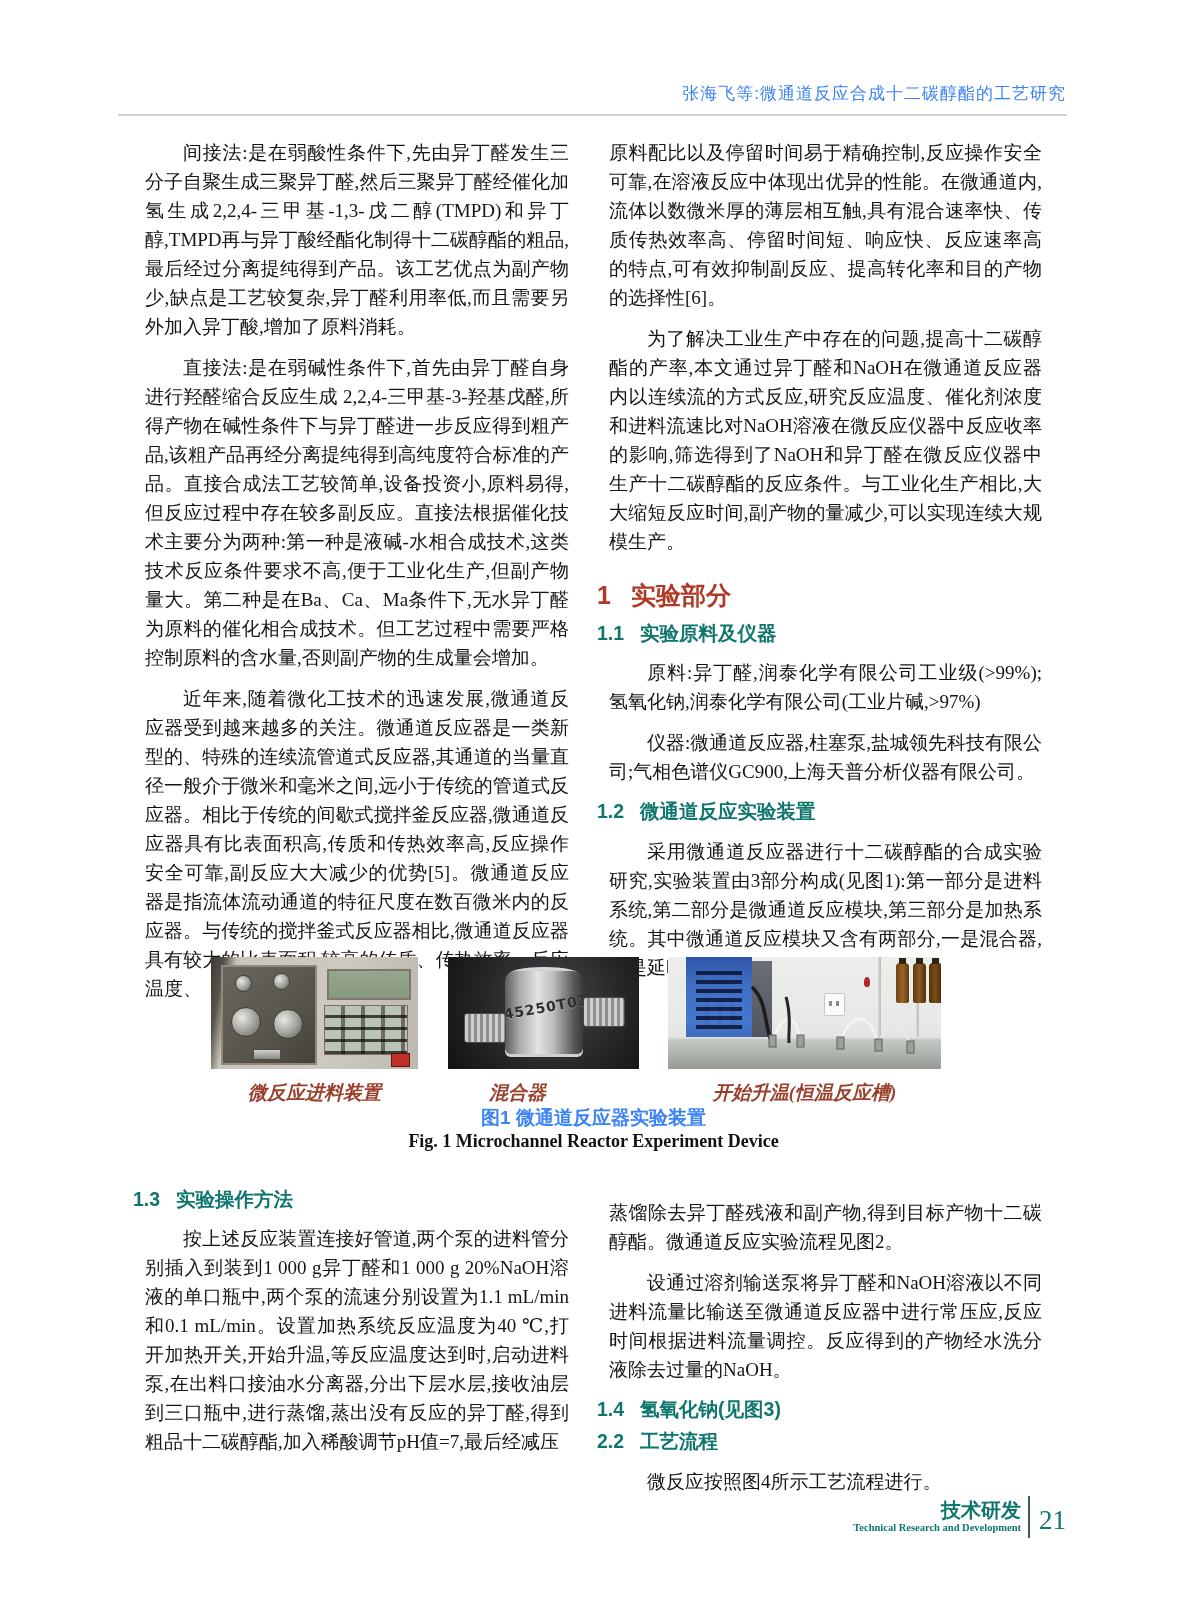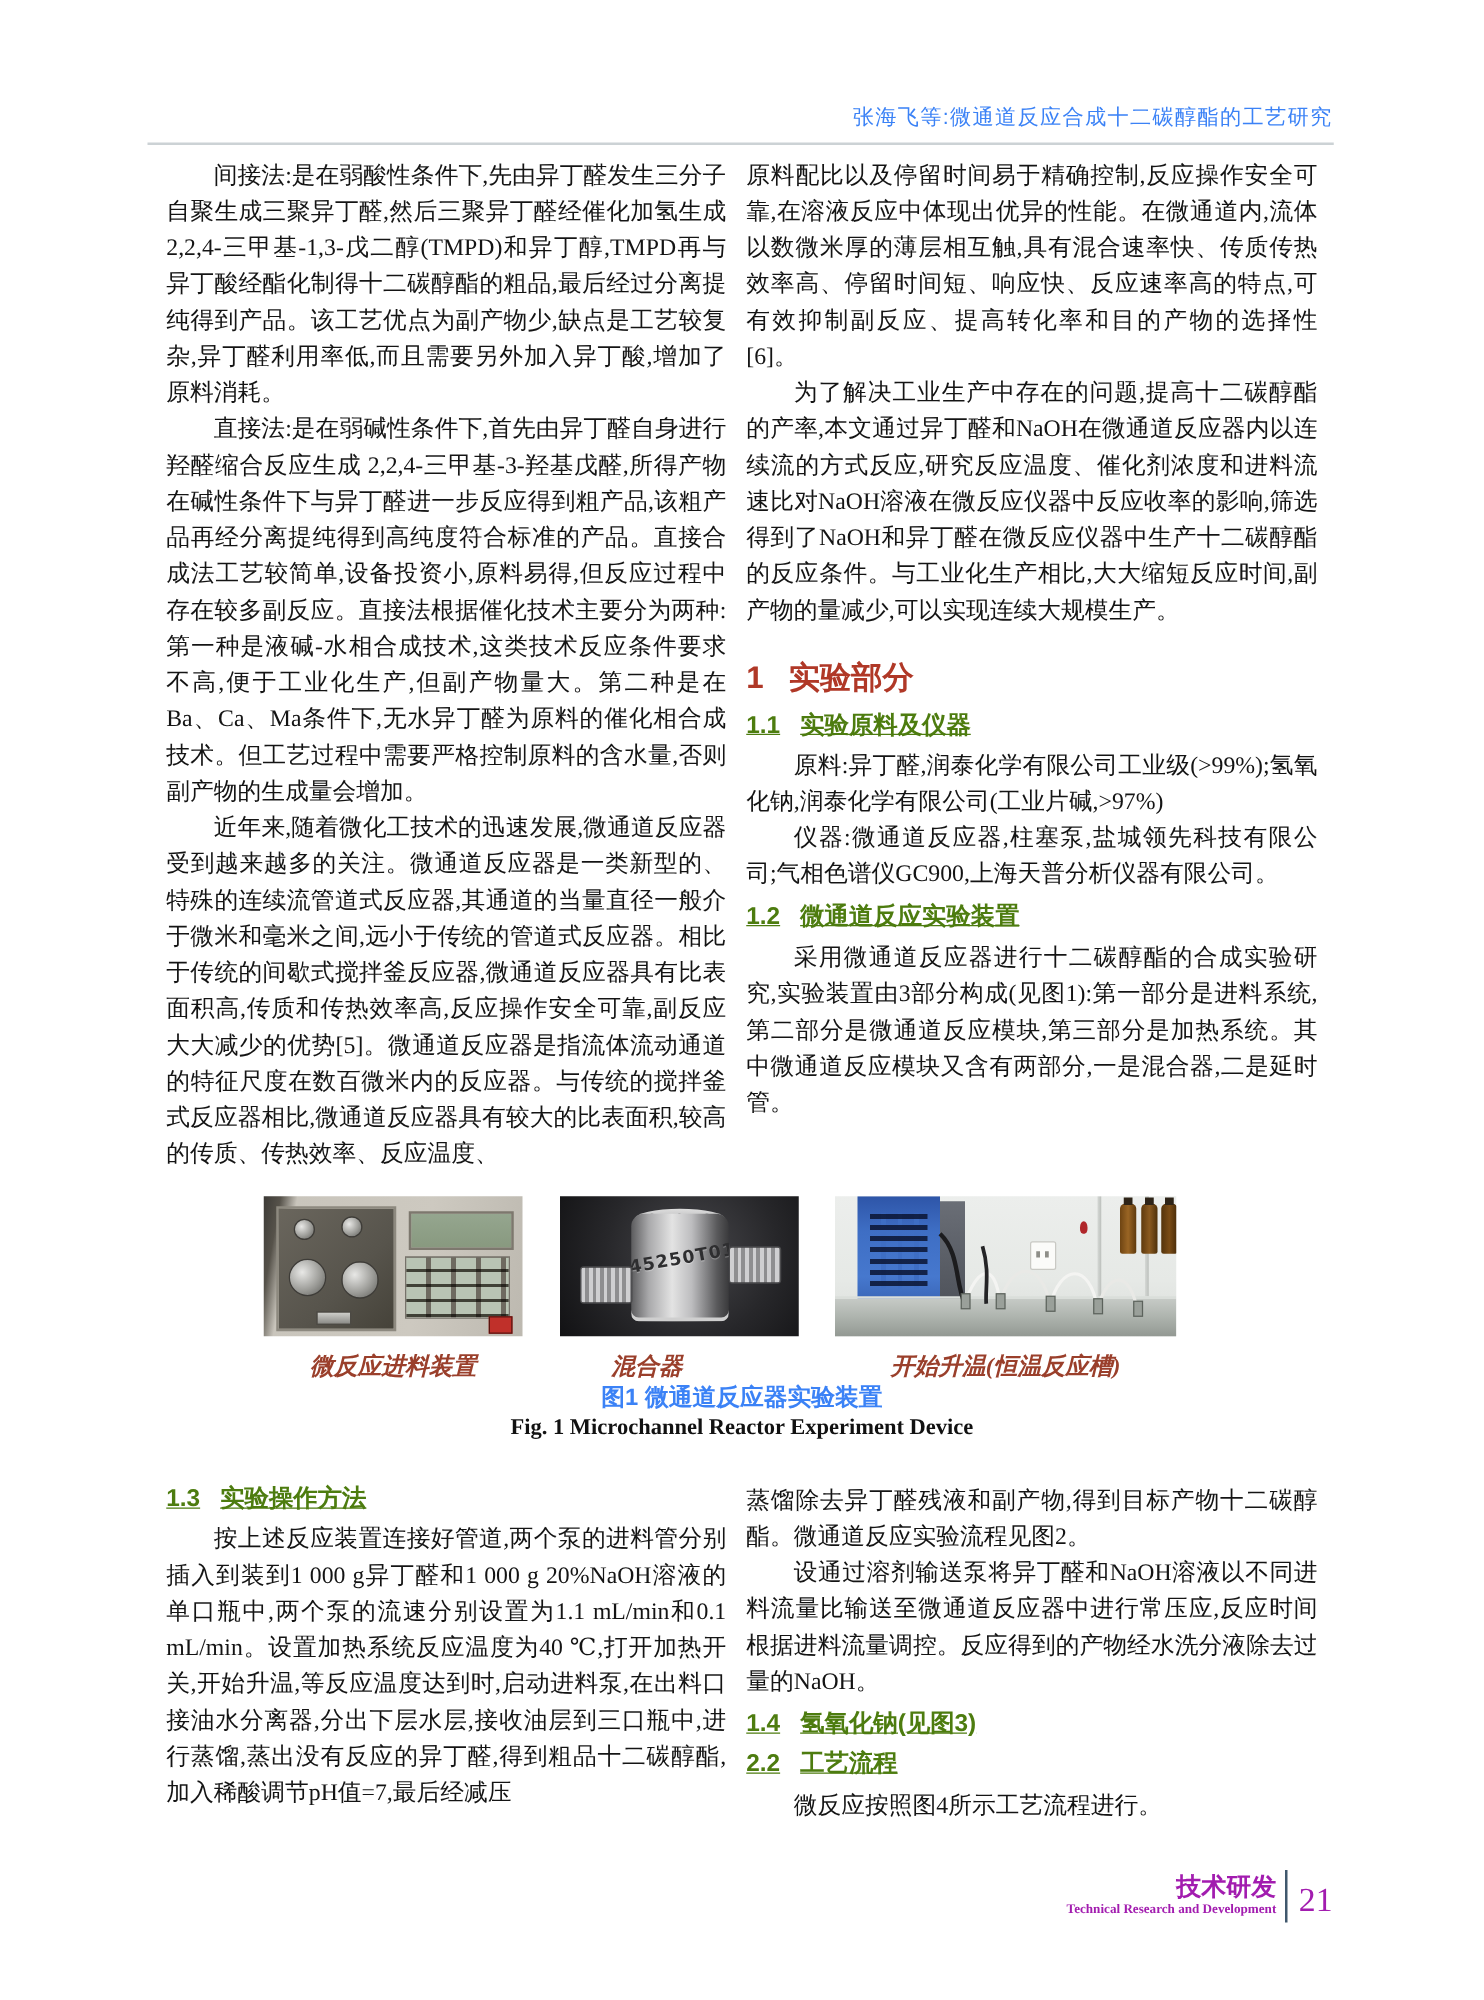--- a/index.html
+++ b/index.html
@@ -17,31 +17,31 @@
   .header-rule {
     position:absolute; top:114px; left:118px; width:949px; height:2px;
     background:#ccd2d5;
   }
   
   .col { position:absolute; font-size:19px; line-height:29px; text-align:justify; }
   .col-top-left  { top:126px; left:133px; width:448px; }
   .col-top-right { top:126px; left:597px; width:457px; }
   .col-bot-left  { top:1186px; left:133px; width:448px; }
   .col-bot-right { top:1186px; left:597px; width:457px; }
-  .para { margin:0; text-indent:2em; }
+  .para { margin:12px; text-indent:2em; }
   .para.no-indent { text-indent:0; }
   
   .h-sec1 {
     margin:24px 0 10px 0; font-family:"Liberation Sans","DejaVu Sans",sans-serif;
     font-size:25px; font-weight:bold; color:#b03827; line-height:1.2; text-indent:0;
   }
   .h-sec1 .sec-num { margin-right:20px; }
   .h-sec2 {
     margin:6px 0 5px 0; font-family:"Liberation Sans","DejaVu Sans",sans-serif;
-    font-size:19.5px; font-weight:bold; color:#4d7c0f; line-height:1.35; text-indent:0;text-decoration:underline;
+    font-size:19.5px; font-weight:bold; color:#0f766e; line-height:1.35; text-indent:0;
   }
   .h-sec2 .sec-num { margin-right:16px; }
   
   .photo { position:absolute; top:957px; height:112px; overflow:hidden; }
   .photo1 { left:211px; width:207px; background:linear-gradient(100deg,#3c3a36 0%,#56524a 6%,#c9c5bc 12%,#cdc9c0 60%,#bdb9b0 100%); }
   .photo2 { left:448px; width:191px; background:radial-gradient(circle at 55% 40%, #47474b 0%, #27272a 55%, #121214 100%); }
   .photo3 { left:668px; width:273px; background:linear-gradient(180deg,#eceeec 0%,#e6e9e6 60%,#d9dcd9 100%); }
   .abs { position:absolute; }
   
   .pump-recess { left:10px; top:8px; width:92px; height:96px; background:linear-gradient(135deg,#6a665d,#57544c 60%,#454239); border:2px solid #8d897f; }
@@ -106,21 +106,21 @@
   .cap-zh {
     position:absolute; top:1105px; left:133px; width:921px; text-align:center;
     font-family:"Liberation Sans","DejaVu Sans",sans-serif; font-weight:bold; font-size:19px; color:#3b82f6;
   }
   .cap-en {
     position:absolute; top:1131px; left:133px; width:921px; text-align:center;
     font-family:"Liberation Serif","DejaVu Serif",serif; font-weight:bold; font-size:18px; color:#111;
   }
   
   .footer {
-    position:absolute; top:1496px; right:121px; display:flex; align-items:center; color:#a21caf;
+    position:absolute; top:1496px; right:121px; display:flex; align-items:center; color:#0f766e;
   }
   .footer-text { text-align:right; }
   .footer-zh { font-family:"Liberation Sans","DejaVu Sans",sans-serif; font-weight:bold; font-size:20px; line-height:1.1; }
   .footer-en { font-family:"Liberation Serif","DejaVu Serif",serif; font-weight:bold; font-size:10.5px; line-height:1.3; }
   .footer-bar { width:2px; height:42px; background:#40586d; margin:0 9px 0 7px; }
   .footer-page { font-family:"Liberation Serif","DejaVu Serif",serif; font-size:27px; padding-top:6px; }
 </style>
 </head>
 <body>
 

